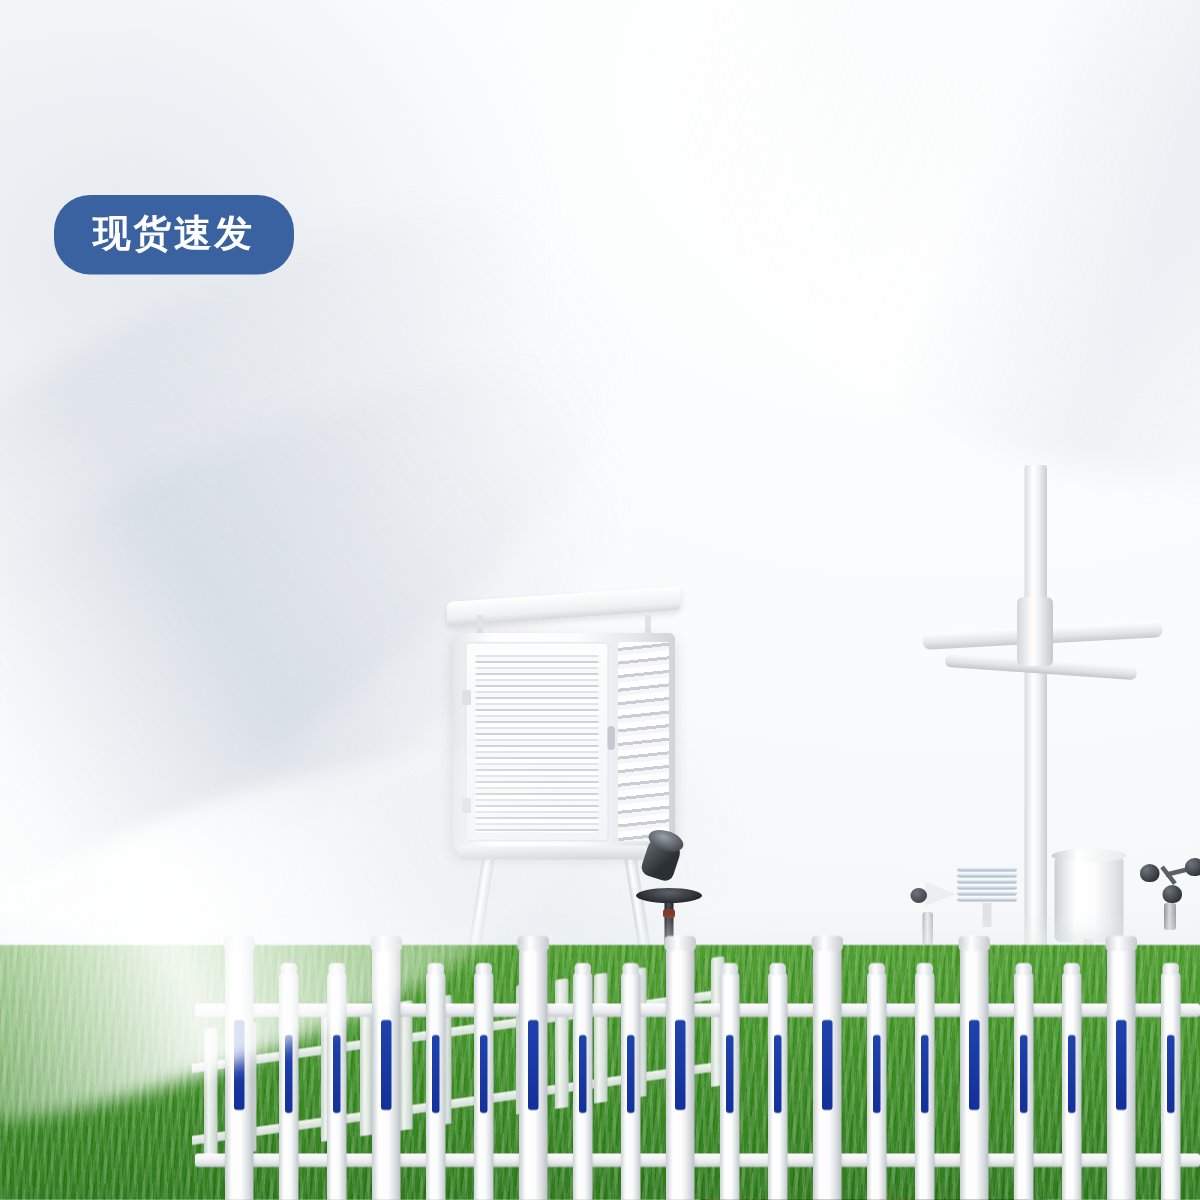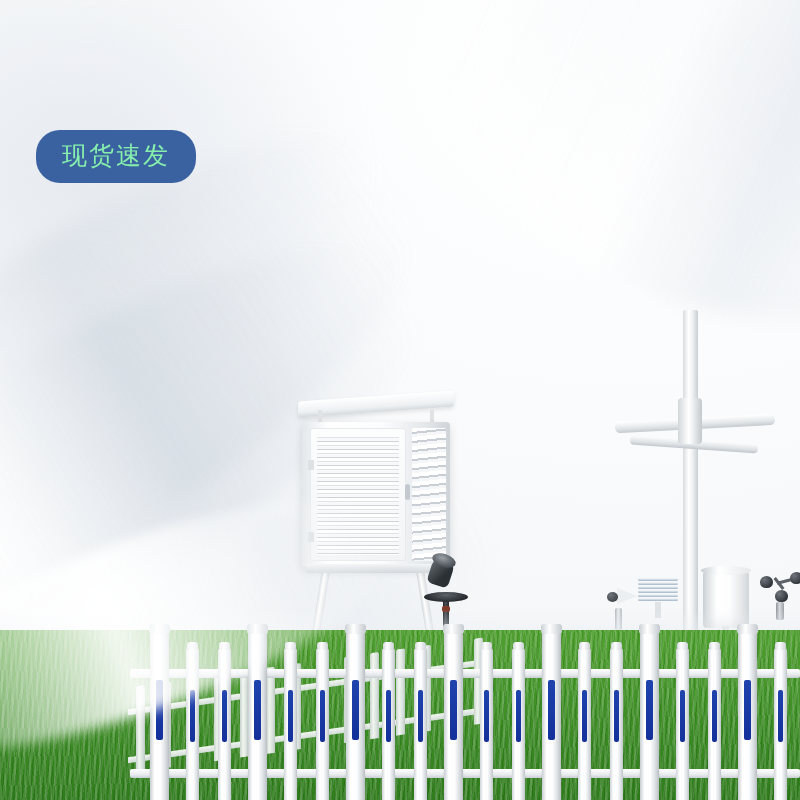--- a/index.html
+++ b/index.html
@@ -35,22 +35,22 @@
     border-radius:50%/45%;}
   .band4{left:430px;top:-120px;width:560px;height:420px;transform:rotate(24deg);
     background:linear-gradient(90deg,rgba(255,255,255,0) 0%,rgba(255,255,255,.9) 42%,rgba(215,222,230,.45) 66%,rgba(255,255,255,0) 100%);
     border-radius:50%/40%;}
 
   
   .copy{position:absolute;left:36px;top:108px;width:600px;z-index:40;}
   .title{font-size:56px;line-height:1.05;font-weight:bold;color:#3a6099;
     letter-spacing:2px;margin:0;font-family:"Liberation Sans","DejaVu Sans",sans-serif;}
   .subtitle{margin:14px 0 0 4px;font-size:19px;letter-spacing:5.5px;color:#b3b9c0;font-weight:normal;}
-  .badge{display:inline-block;margin-top:22px;background:#3a62a0;color:#86efac;
-    font-size:25px;font-weight:normal;letter-spacing:2px;padding:9px 26px 11px;border-radius:24px;}
+  .badge{display:inline-block;margin-top:22px;background:#3a62a0;color:#ffffff;
+    font-size:25px;font-weight:bold;letter-spacing:2px;padding:9px 26px 11px;border-radius:24px;}
   .desc{margin-top:20px;font-size:24px;line-height:1.52;color:#24262b;width:570px;
     font-family:"Liberation Sans","DejaVu Sans",sans-serif;}
 
   
   .scene{position:absolute;left:0;top:270px;width:800px;height:530px;z-index:20;}
 
   
   .grass{position:absolute;left:0;bottom:0;width:800px;height:170px;
     background:
       repeating-linear-gradient(88deg, rgba(255,255,255,.12) 0 2px, rgba(0,0,0,0) 2px 5px),

